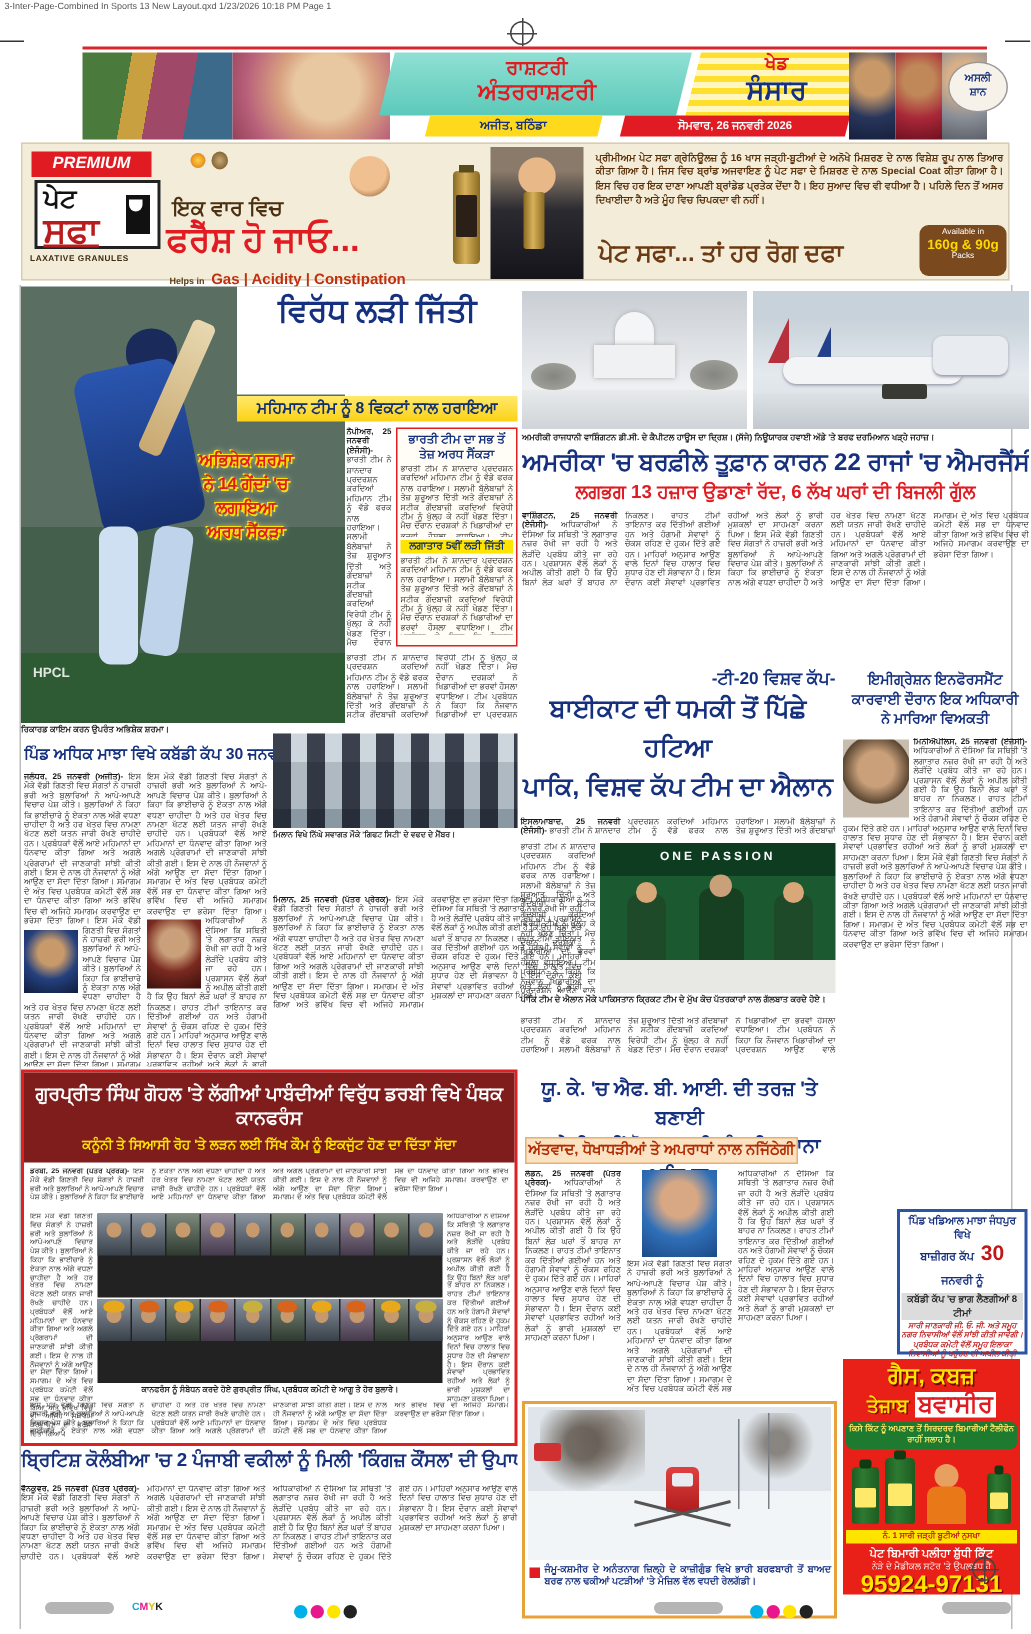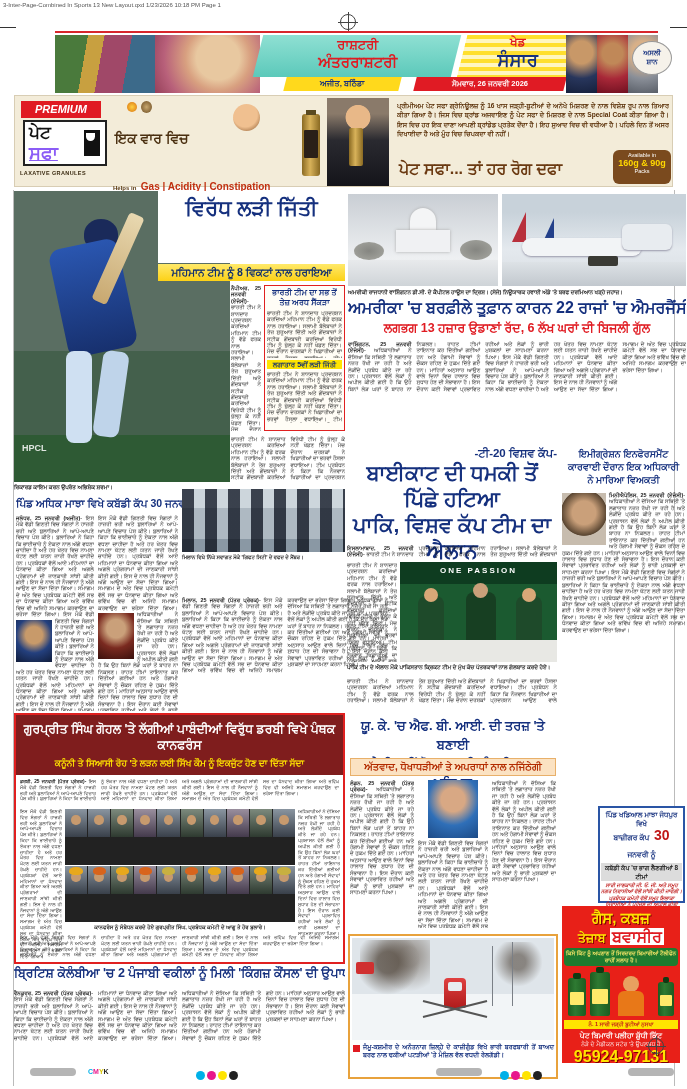--- a/index.html
+++ b/index.html
@@ -72,30 +72,31 @@
     <div class="abs" style="left:577px;top:8px;width:40px;height:34px;background:#f6f2ea;border:1px solid #999;border-radius:50%;text-align:center;padding-top:6px;box-sizing:border-box;">
       <div style="font-size:7px;font-weight:bold;color:#15307e;line-height:9px;">ਅਸਲੀ</div>
       <div style="font-size:7px;font-weight:bold;color:#15307e;line-height:9px;">ਸ਼ਾਨ</div>
     </div>
   </div>
 
   <div class="abs" style="left:14px;top:95px;width:659px;height:92px;background:#f3ecd9;border:1px solid #d8cdb4;box-sizing:border-box;">
     <div class="abs" style="left:6px;top:5px;width:80px;height:17px;background:#e01b22;color:#fff;font-weight:bold;font-style:italic;font-size:11px;text-align:center;line-height:17px;">PREMIUM</div>
     <div class="abs" style="left:8px;top:24px;width:84px;height:46px;background:#fff;border:2px solid #222;box-sizing:border-box;text-align:left;padding:1px 4px;">
       <div style="font-size:17px;font-weight:bold;color:#111;line-height:20px;">ਪੇਟ</div>
-      <div style="font-size:18px;font-weight:bold;color:#8b5cf6;line-height:20px;text-decoration:underline;">ਸਫਾ</div>
+      <div style="font-size:23px;font-weight:bold;color:#b91c1c;line-height:20px;text-decoration:underline;">ਸਫਾ</div>
       <div class="abs" style="right:5px;top:8px;width:16px;height:26px;background:#111;">
         <div class="abs" style="left:2px;top:3px;width:9px;height:8px;background:#fff;border-radius:0 0 6px 6px;"></div>
       </div>
     </div>
     <div class="abs" style="left:5px;top:74px;width:92px;font-size:5.5px;font-weight:bold;color:#3a2a10;letter-spacing:0.4px;">LAXATIVE GRANULES</div>
     <div class="abs" style="left:112px;top:6px;width:10px;height:10px;border-radius:50%;background:radial-gradient(#ffd040,#d87010);"></div>
     <div class="abs" style="left:126px;top:5px;width:11px;height:12px;border-radius:50%;background:radial-gradient(#c8a870,#6a4a20);"></div>
     <div class="abs photo" style="left:218px;top:8px;width:27px;height:27px;border-radius:50%;background:radial-gradient(circle at 45% 40%,#f0c090 0 55%,#7a4a20);"></div>
     <div class="abs" style="left:100px;top:34px;width:130px;font-size:14px;font-weight:bold;color:#4a2f10;">ਇਕ ਵਾਰ ਵਿਚ</div>
+    <div class="abs" style="left:96px;top:50px;width:185px;font-size:23px;font-weight:bold;color:#e01b22;">ਫਰੈੱਸ਼ ਹੋ ਜਾਓ...</div>
     <div class="abs" style="left:98px;top:80px;width:190px;">
       <span style="font-size:6px;font-weight:bold;color:#5a3a10;">Helps in</span>
       <span style="font-size:10px;font-weight:bold;color:#c03010;">Gas | Acidity | Constipation</span>
     </div>
     <div class="abs" style="left:287px;top:18px;width:18px;height:62px;background:linear-gradient(90deg,#8a6a22,#d8b25a 45%,#8a6a22);border-radius:3px;">
       <div class="abs" style="left:2px;top:16px;width:14px;height:28px;background:#2a2018;border-radius:1px;"></div>
       <div class="abs" style="left:4px;top:-4px;width:10px;height:5px;background:#5a4a20;"></div>
     </div>
     <div class="abs photo" style="left:312px;top:2px;width:62px;height:88px;background:radial-gradient(circle at 50% 22%,#e8b888 0 16%,transparent 17%),linear-gradient(180deg,#8a7a6a 0 18%,#2a2a30 48%,#14141a);">
       <div class="abs" style="left:22px;top:30px;width:14px;height:38px;background:linear-gradient(90deg,#8a6a22,#d8b25a 45%,#8a6a22);border-radius:2px;"></div>
@@ -112,20 +113,26 @@
   <div class="abs" style="left:13px;top:190px;width:1px;height:896px;background:#bbb;"></div>
   <div class="abs" style="left:674px;top:190px;width:1px;height:896px;background:#bbb;"></div>
 
   <div class="abs photo" style="left:14px;top:191px;width:216px;height:291px;background:linear-gradient(180deg,#5a6e62 0 55%,#44604c 55% 84%,#2e5a34 84%);">
     <div class="abs" style="left:70px;top:28px;width:34px;height:30px;background:#1a2a5a;border-radius:50% 50% 40% 40%;"></div>
     <div class="abs" style="left:44px;top:52px;width:70px;height:110px;background:linear-gradient(180deg,#2a56b0,#17306e);transform:rotate(-12deg);border-radius:12px;"></div>
     <div class="abs" style="left:96px;top:20px;width:16px;height:95px;background:linear-gradient(180deg,#e8d8b0,#c8a870);transform:rotate(24deg);border-radius:4px;"></div>
     <div class="abs" style="left:52px;top:160px;width:26px;height:92px;background:#cfe0f2;border-radius:8px;"></div>
     <div class="abs" style="left:84px;top:160px;width:26px;height:86px;background:#bfd4ea;border-radius:8px;transform:rotate(8deg);"></div>
     <div class="abs" style="left:8px;top:252px;font-size:9px;font-weight:bold;color:rgba(255,255,255,0.85);">HPCL</div>
+    <div class="abs" style="left:102px;top:108px;width:96px;text-align:center;font-size:11px;line-height:16px;font-weight:bold;color:#e01b22;text-shadow:1px 1px 0 #ffe400,-1px -1px 0 #ffe400,0 0 4px #fff59a;">
+      <div>ਅਭਿਸ਼ੇਕ ਸ਼ਰਮਾ</div>
+      <div>ਨੇ 14 ਗੇਂਦਾਂ 'ਚ</div>
+      <div>ਲਗਾਇਆ</div>
+      <div>ਅਰਧ ਸੈਂਕੜਾ</div>
+    </div>
   </div>
   <div class="abs" style="left:158px;top:191px;width:187px;height:72px;background:#fff;text-align:center;">
     <div style="font-size:21px;line-height:33px;font-weight:bold;color:#15307e;">ਵਿਰੱਧ ਲੜੀ ਜਿੱਤੀ</div>
   </div>
   <div class="abs" style="left:158px;top:264px;width:187px;height:17px;background:linear-gradient(180deg,#ffe96a,#fcd116);text-align:center;font-size:10.5px;line-height:17px;font-weight:bold;color:#12306e;">ਮਹਿਮਾਨ ਟੀਮ ਨੂੰ 8 ਵਿਕਟਾਂ ਨਾਲ ਹਰਾਇਆ</div>
   <div class="abs bt" style="left:231px;top:285px;width:30px;height:146px;"><span class="lede">ਨੈਪੀਅਰ, 25 ਜਨਵਰੀ (ਏਜੰਸੀ)-</span> <span>ਭਾਰਤੀ ਟੀਮ ਨੇ ਸ਼ਾਨਦਾਰ ਪ੍ਰਦਰਸ਼ਨ ਕਰਦਿਆਂ ਮਹਿਮਾਨ ਟੀਮ ਨੂੰ ਵੱਡੇ ਫਰਕ ਨਾਲ ਹਰਾਇਆ। ਸਲਾਮੀ ਬੱਲੇਬਾਜ਼ਾਂ ਨੇ ਤੇਜ਼ ਸ਼ੁਰੂਆਤ ਦਿੱਤੀ ਅਤੇ ਗੇਂਦਬਾਜ਼ਾਂ ਨੇ ਸਟੀਕ ਗੇਂਦਬਾਜ਼ੀ ਕਰਦਿਆਂ ਵਿਰੋਧੀ ਟੀਮ ਨੂੰ ਖੁੱਲ੍ਹ ਕੇ ਨਹੀਂ ਖੇਡਣ ਦਿੱਤਾ। ਮੈਚ ਦੌਰਾਨ ਦਰਸ਼ਕਾਂ ਨੇ ਖਿਡਾਰੀਆਂ ਦਾ ਭਰਵਾਂ ਹੌਸਲਾ ਵਧਾਇਆ। ਟੀਮ ਪ੍ਰਬੰਧਨ ਨੇ ਕਿਹਾ ਕਿ ਨੌਜਵਾਨ ਖਿਡਾਰੀਆਂ ਦਾ ਪ੍ਰਦਰਸ਼ਨ ਆਉਣ ਵਾਲੇ ਟੂਰਨਾਮੈਂਟਾਂ ਲਈ ਚੰਗਾ ਸੰਕੇਤ ਹੈ। ਅਗਲਾ ਮੈਚ ਆਉਂਦੇ ਹਫਤੇ ਖੇਡਿਆ ਜਾਵੇਗਾ ਅਤੇ ਟੀਮ ਵਿਚ ਕੁਝ ਤਬਦੀਲੀਆਂ ਕੀਤੇ ਜਾਣ ਦੀ ਸੰਭਾਵਨਾ ਹੈ।</span></div>
   <div class="abs" style="left:264px;top:285px;width:81px;height:146px;border:1.5px solid #e02020;box-sizing:border-box;padding:2px;background:#fffdf6;">
     <div style="font-size:8px;line-height:10px;font-weight:bold;color:#15307e;text-align:center;">ਭਾਰਤੀ ਟੀਮ ਦਾ ਸਭ ਤੋਂ ਤੇਜ਼ ਅਰਧ ਸੈਂਕੜਾ</div>
     <div class="bt" style="height:48px;margin-top:2px;">ਭਾਰਤੀ ਟੀਮ ਨੇ ਸ਼ਾਨਦਾਰ ਪ੍ਰਦਰਸ਼ਨ ਕਰਦਿਆਂ ਮਹਿਮਾਨ ਟੀਮ ਨੂੰ ਵੱਡੇ ਫਰਕ ਨਾਲ ਹਰਾਇਆ। ਸਲਾਮੀ ਬੱਲੇਬਾਜ਼ਾਂ ਨੇ ਤੇਜ਼ ਸ਼ੁਰੂਆਤ ਦਿੱਤੀ ਅਤੇ ਗੇਂਦਬਾਜ਼ਾਂ ਨੇ ਸਟੀਕ ਗੇਂਦਬਾਜ਼ੀ ਕਰਦਿਆਂ ਵਿਰੋਧੀ ਟੀਮ ਨੂੰ ਖੁੱਲ੍ਹ ਕੇ ਨਹੀਂ ਖੇਡਣ ਦਿੱਤਾ। ਮੈਚ ਦੌਰਾਨ ਦਰਸ਼ਕਾਂ ਨੇ ਖਿਡਾਰੀਆਂ ਦਾ ਭਰਵਾਂ ਹੌਸਲਾ ਵਧਾਇਆ। ਟੀਮ ਪ੍ਰਬੰਧਨ ਨੇ ਕਿਹਾ ਕਿ ਨੌਜਵਾਨ ਖਿਡਾਰੀਆਂ ਦਾ ਪ੍ਰਦਰਸ਼ਨ ਆਉਣ ਵਾਲੇ ਟੂਰਨਾਮੈਂਟਾਂ ਲਈ ਚੰਗਾ ਸੰਕੇਤ ਹੈ। ਅਗਲਾ ਮੈਚ ਆਉਂਦੇ ਹਫਤੇ ਖੇਡਿਆ ਜਾਵੇਗਾ ਅਤੇ ਟੀਮ ਵਿਚ ਕੁਝ ਤਬਦੀਲੀਆਂ ਕੀਤੇ ਜਾਣ ਦੀ ਸੰਭਾਵਨਾ ਹੈ।</div>
     <div style="background:#ffe400;color:#14306e;font-weight:bold;font-size:7px;text-align:center;margin:2px 0;line-height:9px;">ਲਗਾਤਾਰ 5ਵੀਂ ਲੜੀ ਜਿੱਤੀ</div>
@@ -158,21 +165,21 @@
     <div>ਇਮੀਗ੍ਰੇਸ਼ਨ ਇਨਫੋਰਸਮੈਂਟ</div>
     <div>ਕਾਰਵਾਈ ਦੌਰਾਨ ਇਕ ਅਧਿਕਾਰੀ</div>
     <div>ਨੇ ਮਾਰਿਆ ਵਿਅਕਤੀ</div>
   </div>
   <div class="abs bt" style="left:562px;top:492px;width:123px;height:314px;">
     <span class="photo" style="float:left;width:44px;height:52px;margin:1px 3px 2px 0;background:radial-gradient(circle at 50% 38%,#caa07a 0 30%,#5a4632 58%,#c7bcae 60%);display:block;"></span>
     <span class="lede">ਮਿਨੀਐਪੋਲਿਸ, 25 ਜਨਵਰੀ (ਏਜੰਸੀ)-</span> <span>ਅਧਿਕਾਰੀਆਂ ਨੇ ਦੱਸਿਆ ਕਿ ਸਥਿਤੀ 'ਤੇ ਲਗਾਤਾਰ ਨਜ਼ਰ ਰੱਖੀ ਜਾ ਰਹੀ ਹੈ ਅਤੇ ਲੋੜੀਂਦੇ ਪ੍ਰਬੰਧ ਕੀਤੇ ਜਾ ਰਹੇ ਹਨ। ਪ੍ਰਸ਼ਾਸਨ ਵੱਲੋਂ ਲੋਕਾਂ ਨੂੰ ਅਪੀਲ ਕੀਤੀ ਗਈ ਹੈ ਕਿ ਉਹ ਬਿਨਾਂ ਲੋੜ ਘਰਾਂ ਤੋਂ ਬਾਹਰ ਨਾ ਨਿਕਲਣ। ਰਾਹਤ ਟੀਮਾਂ ਤਾਇਨਾਤ ਕਰ ਦਿੱਤੀਆਂ ਗਈਆਂ ਹਨ ਅਤੇ ਹੰਗਾਮੀ ਸੇਵਾਵਾਂ ਨੂੰ ਚੌਕਸ ਰਹਿਣ ਦੇ ਹੁਕਮ ਦਿੱਤੇ ਗਏ ਹਨ। ਮਾਹਿਰਾਂ ਅਨੁਸਾਰ ਆਉਣ ਵਾਲੇ ਦਿਨਾਂ ਵਿਚ ਹਾਲਾਤ ਵਿਚ ਸੁਧਾਰ ਹੋਣ ਦੀ ਸੰਭਾਵਨਾ ਹੈ। ਇਸ ਦੌਰਾਨ ਕਈ ਸੇਵਾਵਾਂ ਪ੍ਰਭਾਵਿਤ ਰਹੀਆਂ ਅਤੇ ਲੋਕਾਂ ਨੂੰ ਭਾਰੀ ਮੁਸ਼ਕਲਾਂ ਦਾ ਸਾਹਮਣਾ ਕਰਨਾ ਪਿਆ।</span> <span>ਇਸ ਮੌਕੇ ਵੱਡੀ ਗਿਣਤੀ ਵਿਚ ਸੰਗਤਾਂ ਨੇ ਹਾਜ਼ਰੀ ਭਰੀ ਅਤੇ ਬੁਲਾਰਿਆਂ ਨੇ ਆਪੋ-ਆਪਣੇ ਵਿਚਾਰ ਪੇਸ਼ ਕੀਤੇ। ਬੁਲਾਰਿਆਂ ਨੇ ਕਿਹਾ ਕਿ ਭਾਈਚਾਰੇ ਨੂੰ ਏਕਤਾ ਨਾਲ ਅੱਗੇ ਵਧਣਾ ਚਾਹੀਦਾ ਹੈ ਅਤੇ ਹਰ ਖੇਤਰ ਵਿਚ ਨਾਮਣਾ ਖੱਟਣ ਲਈ ਯਤਨ ਜਾਰੀ ਰੱਖਣੇ ਚਾਹੀਦੇ ਹਨ। ਪ੍ਰਬੰਧਕਾਂ ਵੱਲੋਂ ਆਏ ਮਹਿਮਾਨਾਂ ਦਾ ਧੰਨਵਾਦ ਕੀਤਾ ਗਿਆ ਅਤੇ ਅਗਲੇ ਪ੍ਰੋਗਰਾਮਾਂ ਦੀ ਜਾਣਕਾਰੀ ਸਾਂਝੀ ਕੀਤੀ ਗਈ। ਇਸ ਦੇ ਨਾਲ ਹੀ ਨੌਜਵਾਨਾਂ ਨੂੰ ਅੱਗੇ ਆਉਣ ਦਾ ਸੱਦਾ ਦਿੱਤਾ ਗਿਆ। ਸਮਾਗਮ ਦੇ ਅੰਤ ਵਿਚ ਪ੍ਰਬੰਧਕ ਕਮੇਟੀ ਵੱਲੋਂ ਸਭ ਦਾ ਧੰਨਵਾਦ ਕੀਤਾ ਗਿਆ ਅਤੇ ਭਵਿੱਖ ਵਿਚ ਵੀ ਅਜਿਹੇ ਸਮਾਗਮ ਕਰਵਾਉਣ ਦਾ ਭਰੋਸਾ ਦਿੱਤਾ ਗਿਆ।</span>
   </div>
 
   <div class="abs" style="left:347px;top:447px;width:210px;text-align:right;font-size:11.5px;font-weight:bold;color:#15307e;">-ਟੀ-20 ਵਿਸ਼ਵ ਕੱਪ-</div>
-  <div class="abs" style="left:347px;top:460px;width:210px;text-align:center;font-weight:bold;color:#15307e;font-size:21px;line-height:26px;">
+  <div class="abs" style="left:347px;top:460px;width:210px;text-align:center;font-weight:bold;color:#15307e;font-size:17px;line-height:26px;">
     <div>ਬਾਈਕਾਟ ਦੀ ਧਮਕੀ ਤੋਂ ਪਿੱਛੇ ਹਟਿਆ</div>
     <div>ਪਾਕਿ, ਵਿਸ਼ਵ ਕੱਪ ਟੀਮ ਦਾ ਐਲਾਨ</div>
   </div>
   <div class="abs bt c3" style="left:347px;top:545px;width:210px;height:15px;"><span class="lede">ਇਸਲਾਮਾਬਾਦ, 25 ਜਨਵਰੀ (ਏਜੰਸੀ)-</span> <span>ਭਾਰਤੀ ਟੀਮ ਨੇ ਸ਼ਾਨਦਾਰ ਪ੍ਰਦਰਸ਼ਨ ਕਰਦਿਆਂ ਮਹਿਮਾਨ ਟੀਮ ਨੂੰ ਵੱਡੇ ਫਰਕ ਨਾਲ ਹਰਾਇਆ। ਸਲਾਮੀ ਬੱਲੇਬਾਜ਼ਾਂ ਨੇ ਤੇਜ਼ ਸ਼ੁਰੂਆਤ ਦਿੱਤੀ ਅਤੇ ਗੇਂਦਬਾਜ਼ਾਂ ਨੇ ਸਟੀਕ ਗੇਂਦਬਾਜ਼ੀ ਕਰਦਿਆਂ ਵਿਰੋਧੀ ਟੀਮ ਨੂੰ ਖੁੱਲ੍ਹ ਕੇ ਨਹੀਂ ਖੇਡਣ ਦਿੱਤਾ। ਮੈਚ ਦੌਰਾਨ ਦਰਸ਼ਕਾਂ ਨੇ ਖਿਡਾਰੀਆਂ ਦਾ ਭਰਵਾਂ ਹੌਸਲਾ ਵਧਾਇਆ। ਟੀਮ ਪ੍ਰਬੰਧਨ ਨੇ ਕਿਹਾ ਕਿ ਨੌਜਵਾਨ ਖਿਡਾਰੀਆਂ ਦਾ ਪ੍ਰਦਰਸ਼ਨ ਆਉਣ ਵਾਲੇ ਟੂਰਨਾਮੈਂਟਾਂ ਲਈ ਚੰਗਾ ਸੰਕੇਤ ਹੈ। ਅਗਲਾ ਮੈਚ ਆਉਂਦੇ ਹਫਤੇ ਖੇਡਿਆ ਜਾਵੇਗਾ ਅਤੇ ਟੀਮ ਵਿਚ ਕੁਝ ਤਬਦੀਲੀਆਂ ਕੀਤੇ ਜਾਣ ਦੀ ਸੰਭਾਵਨਾ ਹੈ।</span></div>
   <div class="abs bt" style="left:347px;top:562px;width:50px;height:100px;">ਭਾਰਤੀ ਟੀਮ ਨੇ ਸ਼ਾਨਦਾਰ ਪ੍ਰਦਰਸ਼ਨ ਕਰਦਿਆਂ ਮਹਿਮਾਨ ਟੀਮ ਨੂੰ ਵੱਡੇ ਫਰਕ ਨਾਲ ਹਰਾਇਆ। ਸਲਾਮੀ ਬੱਲੇਬਾਜ਼ਾਂ ਨੇ ਤੇਜ਼ ਸ਼ੁਰੂਆਤ ਦਿੱਤੀ ਅਤੇ ਗੇਂਦਬਾਜ਼ਾਂ ਨੇ ਸਟੀਕ ਗੇਂਦਬਾਜ਼ੀ ਕਰਦਿਆਂ ਵਿਰੋਧੀ ਟੀਮ ਨੂੰ ਖੁੱਲ੍ਹ ਕੇ ਨਹੀਂ ਖੇਡਣ ਦਿੱਤਾ। ਮੈਚ ਦੌਰਾਨ ਦਰਸ਼ਕਾਂ ਨੇ ਖਿਡਾਰੀਆਂ ਦਾ ਭਰਵਾਂ ਹੌਸਲਾ ਵਧਾਇਆ। ਟੀਮ ਪ੍ਰਬੰਧਨ ਨੇ ਕਿਹਾ ਕਿ ਨੌਜਵਾਨ ਖਿਡਾਰੀਆਂ ਦਾ ਪ੍ਰਦਰਸ਼ਨ ਆਉਣ ਵਾਲੇ ਟੂਰਨਾਮੈਂਟਾਂ ਲਈ ਚੰਗਾ ਸੰਕੇਤ ਹੈ। ਅਗਲਾ ਮੈਚ ਆਉਂਦੇ ਹਫਤੇ ਖੇਡਿਆ ਜਾਵੇਗਾ ਅਤੇ ਟੀਮ ਵਿਚ ਕੁਝ ਤਬਦੀਲੀਆਂ ਕੀਤੇ ਜਾਣ ਦੀ ਸੰਭਾਵਨਾ ਹੈ।</div>
   <div class="abs photo" style="left:400px;top:562px;width:157px;height:100px;background:linear-gradient(180deg,#0e3c20 0 22%,#1b5a30 22% 78%,#e8e8e4 78%);">
     <div class="abs" style="left:0;top:4px;width:157px;text-align:center;font-size:8px;letter-spacing:2px;font-weight:bold;color:#fff;">ONE PASSION</div>
     <div class="abs" style="left:18px;top:34px;width:26px;height:44px;background:#1e4a2a;border-radius:8px 8px 0 0;"></div>
     <div class="abs" style="left:24px;top:26px;width:14px;height:14px;border-radius:50%;background:#d8a878;"></div>
     <div class="abs" style="left:66px;top:30px;width:30px;height:48px;background:#173f22;border-radius:8px 8px 0 0;"></div>
@@ -232,21 +239,21 @@
     </div>
     <div class="abs bt" style="left:282px;top:94px;width:42px;height:150px;font-size:4.8px;line-height:5.8px;">ਅਧਿਕਾਰੀਆਂ ਨੇ ਦੱਸਿਆ ਕਿ ਸਥਿਤੀ 'ਤੇ ਲਗਾਤਾਰ ਨਜ਼ਰ ਰੱਖੀ ਜਾ ਰਹੀ ਹੈ ਅਤੇ ਲੋੜੀਂਦੇ ਪ੍ਰਬੰਧ ਕੀਤੇ ਜਾ ਰਹੇ ਹਨ। ਪ੍ਰਸ਼ਾਸਨ ਵੱਲੋਂ ਲੋਕਾਂ ਨੂੰ ਅਪੀਲ ਕੀਤੀ ਗਈ ਹੈ ਕਿ ਉਹ ਬਿਨਾਂ ਲੋੜ ਘਰਾਂ ਤੋਂ ਬਾਹਰ ਨਾ ਨਿਕਲਣ। ਰਾਹਤ ਟੀਮਾਂ ਤਾਇਨਾਤ ਕਰ ਦਿੱਤੀਆਂ ਗਈਆਂ ਹਨ ਅਤੇ ਹੰਗਾਮੀ ਸੇਵਾਵਾਂ ਨੂੰ ਚੌਕਸ ਰਹਿਣ ਦੇ ਹੁਕਮ ਦਿੱਤੇ ਗਏ ਹਨ। ਮਾਹਿਰਾਂ ਅਨੁਸਾਰ ਆਉਣ ਵਾਲੇ ਦਿਨਾਂ ਵਿਚ ਹਾਲਾਤ ਵਿਚ ਸੁਧਾਰ ਹੋਣ ਦੀ ਸੰਭਾਵਨਾ ਹੈ। ਇਸ ਦੌਰਾਨ ਕਈ ਸੇਵਾਵਾਂ ਪ੍ਰਭਾਵਿਤ ਰਹੀਆਂ ਅਤੇ ਲੋਕਾਂ ਨੂੰ ਭਾਰੀ ਮੁਸ਼ਕਲਾਂ ਦਾ ਸਾਹਮਣਾ ਕਰਨਾ ਪਿਆ।</div>
     <div class="abs" style="left:49px;top:209px;width:230px;text-align:center;font-size:5.4px;font-weight:bold;color:#1a1a1a;">ਕਾਨਫਰੰਸ ਨੂੰ ਸੰਬੋਧਨ ਕਰਦੇ ਹੋਏ ਗੁਰਪ੍ਰੀਤ ਸਿੰਘ, ਪ੍ਰਬੰਧਕ ਕਮੇਟੀ ਦੇ ਆਗੂ ਤੇ ਹੋਰ ਬੁਲਾਰੇ।</div>
     <div class="abs bt c4" style="left:4px;top:220px;width:319px;height:25px;font-size:4.8px;line-height:5.8px;">ਇਸ ਮੌਕੇ ਵੱਡੀ ਗਿਣਤੀ ਵਿਚ ਸੰਗਤਾਂ ਨੇ ਹਾਜ਼ਰੀ ਭਰੀ ਅਤੇ ਬੁਲਾਰਿਆਂ ਨੇ ਆਪੋ-ਆਪਣੇ ਵਿਚਾਰ ਪੇਸ਼ ਕੀਤੇ। ਬੁਲਾਰਿਆਂ ਨੇ ਕਿਹਾ ਕਿ ਭਾਈਚਾਰੇ ਨੂੰ ਏਕਤਾ ਨਾਲ ਅੱਗੇ ਵਧਣਾ ਚਾਹੀਦਾ ਹੈ ਅਤੇ ਹਰ ਖੇਤਰ ਵਿਚ ਨਾਮਣਾ ਖੱਟਣ ਲਈ ਯਤਨ ਜਾਰੀ ਰੱਖਣੇ ਚਾਹੀਦੇ ਹਨ। ਪ੍ਰਬੰਧਕਾਂ ਵੱਲੋਂ ਆਏ ਮਹਿਮਾਨਾਂ ਦਾ ਧੰਨਵਾਦ ਕੀਤਾ ਗਿਆ ਅਤੇ ਅਗਲੇ ਪ੍ਰੋਗਰਾਮਾਂ ਦੀ ਜਾਣਕਾਰੀ ਸਾਂਝੀ ਕੀਤੀ ਗਈ। ਇਸ ਦੇ ਨਾਲ ਹੀ ਨੌਜਵਾਨਾਂ ਨੂੰ ਅੱਗੇ ਆਉਣ ਦਾ ਸੱਦਾ ਦਿੱਤਾ ਗਿਆ। ਸਮਾਗਮ ਦੇ ਅੰਤ ਵਿਚ ਪ੍ਰਬੰਧਕ ਕਮੇਟੀ ਵੱਲੋਂ ਸਭ ਦਾ ਧੰਨਵਾਦ ਕੀਤਾ ਗਿਆ ਅਤੇ ਭਵਿੱਖ ਵਿਚ ਵੀ ਅਜਿਹੇ ਸਮਾਗਮ ਕਰਵਾਉਣ ਦਾ ਭਰੋਸਾ ਦਿੱਤਾ ਗਿਆ।</div>
   </div>
 
   <div class="abs" style="left:350px;top:716px;width:206px;text-align:center;font-weight:bold;color:#15307e;font-size:13px;line-height:19px;">
     <div>ਯੂ. ਕੇ. 'ਚ ਐਫ. ਬੀ. ਆਈ. ਦੀ ਤਰਜ਼ 'ਤੇ ਬਣਾਈ</div>
     <div>ਜਾਵੇਗੀ ਨਵੀਂ ਫੋਰਸ-ਗ੍ਰਹਿ ਮੰਤਰੀ ਸ਼ਬਾਨਾ ਮਹਿਮੂਦ</div>
   </div>
-  <div class="abs" style="left:350px;top:758px;width:206px;height:18px;background:#fbe2c2;border:1px solid #e8b06a;box-sizing:border-box;text-align:center;font-size:10px;line-height:16px;font-weight:bold;color:#b32b00;">ਅੱਤਵਾਦ, ਧੋਖਾਧੜੀਆਂ ਤੇ ਅਪਰਾਧਾਂ ਨਾਲ ਨਜਿੱਠੇਗੀ</div>
+  <div class="abs" style="left:350px;top:758px;width:182px;height:18px;background:#fbe2c2;border:1px solid #e8b06a;box-sizing:border-box;text-align:center;font-size:10px;line-height:16px;font-weight:bold;color:#b32b00;">ਅੱਤਵਾਦ, ਧੋਖਾਧੜੀਆਂ ਤੇ ਅਪਰਾਧਾਂ ਨਾਲ ਨਜਿੱਠੇਗੀ</div>
   <div class="abs bt" style="left:350px;top:780px;width:64px;height:150px;"><span class="lede">ਲੰਡਨ, 25 ਜਨਵਰੀ (ਪੱਤਰ ਪ੍ਰੇਰਕ)-</span> <span>ਅਧਿਕਾਰੀਆਂ ਨੇ ਦੱਸਿਆ ਕਿ ਸਥਿਤੀ 'ਤੇ ਲਗਾਤਾਰ ਨਜ਼ਰ ਰੱਖੀ ਜਾ ਰਹੀ ਹੈ ਅਤੇ ਲੋੜੀਂਦੇ ਪ੍ਰਬੰਧ ਕੀਤੇ ਜਾ ਰਹੇ ਹਨ। ਪ੍ਰਸ਼ਾਸਨ ਵੱਲੋਂ ਲੋਕਾਂ ਨੂੰ ਅਪੀਲ ਕੀਤੀ ਗਈ ਹੈ ਕਿ ਉਹ ਬਿਨਾਂ ਲੋੜ ਘਰਾਂ ਤੋਂ ਬਾਹਰ ਨਾ ਨਿਕਲਣ। ਰਾਹਤ ਟੀਮਾਂ ਤਾਇਨਾਤ ਕਰ ਦਿੱਤੀਆਂ ਗਈਆਂ ਹਨ ਅਤੇ ਹੰਗਾਮੀ ਸੇਵਾਵਾਂ ਨੂੰ ਚੌਕਸ ਰਹਿਣ ਦੇ ਹੁਕਮ ਦਿੱਤੇ ਗਏ ਹਨ। ਮਾਹਿਰਾਂ ਅਨੁਸਾਰ ਆਉਣ ਵਾਲੇ ਦਿਨਾਂ ਵਿਚ ਹਾਲਾਤ ਵਿਚ ਸੁਧਾਰ ਹੋਣ ਦੀ ਸੰਭਾਵਨਾ ਹੈ। ਇਸ ਦੌਰਾਨ ਕਈ ਸੇਵਾਵਾਂ ਪ੍ਰਭਾਵਿਤ ਰਹੀਆਂ ਅਤੇ ਲੋਕਾਂ ਨੂੰ ਭਾਰੀ ਮੁਸ਼ਕਲਾਂ ਦਾ ਸਾਹਮਣਾ ਕਰਨਾ ਪਿਆ।</span></div>
   <div class="abs" style="left:418px;top:780px;width:70px;height:150px;">
     <div class="photo" style="width:50px;height:58px;margin:0 auto 2px;background:radial-gradient(circle at 50% 34%,#d8a884 0 26%,#2f6fb8 56%,#1c4a86);"></div>
     <div class="bt" style="height:88px;">ਇਸ ਮੌਕੇ ਵੱਡੀ ਗਿਣਤੀ ਵਿਚ ਸੰਗਤਾਂ ਨੇ ਹਾਜ਼ਰੀ ਭਰੀ ਅਤੇ ਬੁਲਾਰਿਆਂ ਨੇ ਆਪੋ-ਆਪਣੇ ਵਿਚਾਰ ਪੇਸ਼ ਕੀਤੇ। ਬੁਲਾਰਿਆਂ ਨੇ ਕਿਹਾ ਕਿ ਭਾਈਚਾਰੇ ਨੂੰ ਏਕਤਾ ਨਾਲ ਅੱਗੇ ਵਧਣਾ ਚਾਹੀਦਾ ਹੈ ਅਤੇ ਹਰ ਖੇਤਰ ਵਿਚ ਨਾਮਣਾ ਖੱਟਣ ਲਈ ਯਤਨ ਜਾਰੀ ਰੱਖਣੇ ਚਾਹੀਦੇ ਹਨ। ਪ੍ਰਬੰਧਕਾਂ ਵੱਲੋਂ ਆਏ ਮਹਿਮਾਨਾਂ ਦਾ ਧੰਨਵਾਦ ਕੀਤਾ ਗਿਆ ਅਤੇ ਅਗਲੇ ਪ੍ਰੋਗਰਾਮਾਂ ਦੀ ਜਾਣਕਾਰੀ ਸਾਂਝੀ ਕੀਤੀ ਗਈ। ਇਸ ਦੇ ਨਾਲ ਹੀ ਨੌਜਵਾਨਾਂ ਨੂੰ ਅੱਗੇ ਆਉਣ ਦਾ ਸੱਦਾ ਦਿੱਤਾ ਗਿਆ। ਸਮਾਗਮ ਦੇ ਅੰਤ ਵਿਚ ਪ੍ਰਬੰਧਕ ਕਮੇਟੀ ਵੱਲੋਂ ਸਭ ਦਾ ਧੰਨਵਾਦ ਕੀਤਾ ਗਿਆ ਅਤੇ ਭਵਿੱਖ ਵਿਚ ਵੀ ਅਜਿਹੇ ਸਮਾਗਮ ਕਰਵਾਉਣ ਦਾ ਭਰੋਸਾ ਦਿੱਤਾ ਗਿਆ।</div>
   </div>
   <div class="abs bt" style="left:492px;top:780px;width:64px;height:150px;">ਅਧਿਕਾਰੀਆਂ ਨੇ ਦੱਸਿਆ ਕਿ ਸਥਿਤੀ 'ਤੇ ਲਗਾਤਾਰ ਨਜ਼ਰ ਰੱਖੀ ਜਾ ਰਹੀ ਹੈ ਅਤੇ ਲੋੜੀਂਦੇ ਪ੍ਰਬੰਧ ਕੀਤੇ ਜਾ ਰਹੇ ਹਨ। ਪ੍ਰਸ਼ਾਸਨ ਵੱਲੋਂ ਲੋਕਾਂ ਨੂੰ ਅਪੀਲ ਕੀਤੀ ਗਈ ਹੈ ਕਿ ਉਹ ਬਿਨਾਂ ਲੋੜ ਘਰਾਂ ਤੋਂ ਬਾਹਰ ਨਾ ਨਿਕਲਣ। ਰਾਹਤ ਟੀਮਾਂ ਤਾਇਨਾਤ ਕਰ ਦਿੱਤੀਆਂ ਗਈਆਂ ਹਨ ਅਤੇ ਹੰਗਾਮੀ ਸੇਵਾਵਾਂ ਨੂੰ ਚੌਕਸ ਰਹਿਣ ਦੇ ਹੁਕਮ ਦਿੱਤੇ ਗਏ ਹਨ। ਮਾਹਿਰਾਂ ਅਨੁਸਾਰ ਆਉਣ ਵਾਲੇ ਦਿਨਾਂ ਵਿਚ ਹਾਲਾਤ ਵਿਚ ਸੁਧਾਰ ਹੋਣ ਦੀ ਸੰਭਾਵਨਾ ਹੈ। ਇਸ ਦੌਰਾਨ ਕਈ ਸੇਵਾਵਾਂ ਪ੍ਰਭਾਵਿਤ ਰਹੀਆਂ ਅਤੇ ਲੋਕਾਂ ਨੂੰ ਭਾਰੀ ਮੁਸ਼ਕਲਾਂ ਦਾ ਸਾਹਮਣਾ ਕਰਨਾ ਪਿਆ।</div>
 
   <div class="abs" style="left:598px;top:806px;width:87px;height:97px;border:2px solid #2a55a5;box-sizing:border-box;background:#fff;text-align:center;padding:2px 1px;">
     <div style="font-size:7px;font-weight:bold;color:#15307e;line-height:9px;">ਪਿੰਡ ਖਡਿਆਲ ਮਾਝਾ ਜੰਧਪੁਰ ਵਿਖੇ</div>
     <div style="color:#15307e;font-weight:bold;line-height:14px;">

